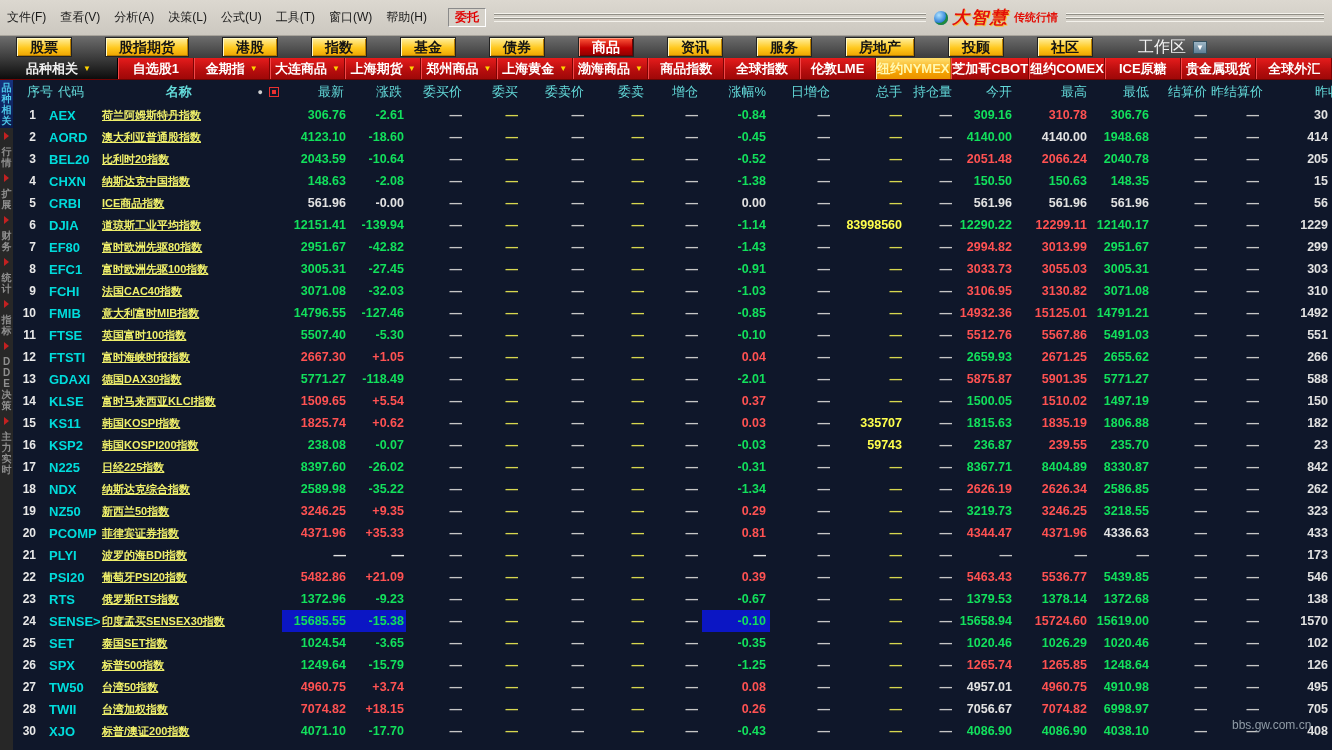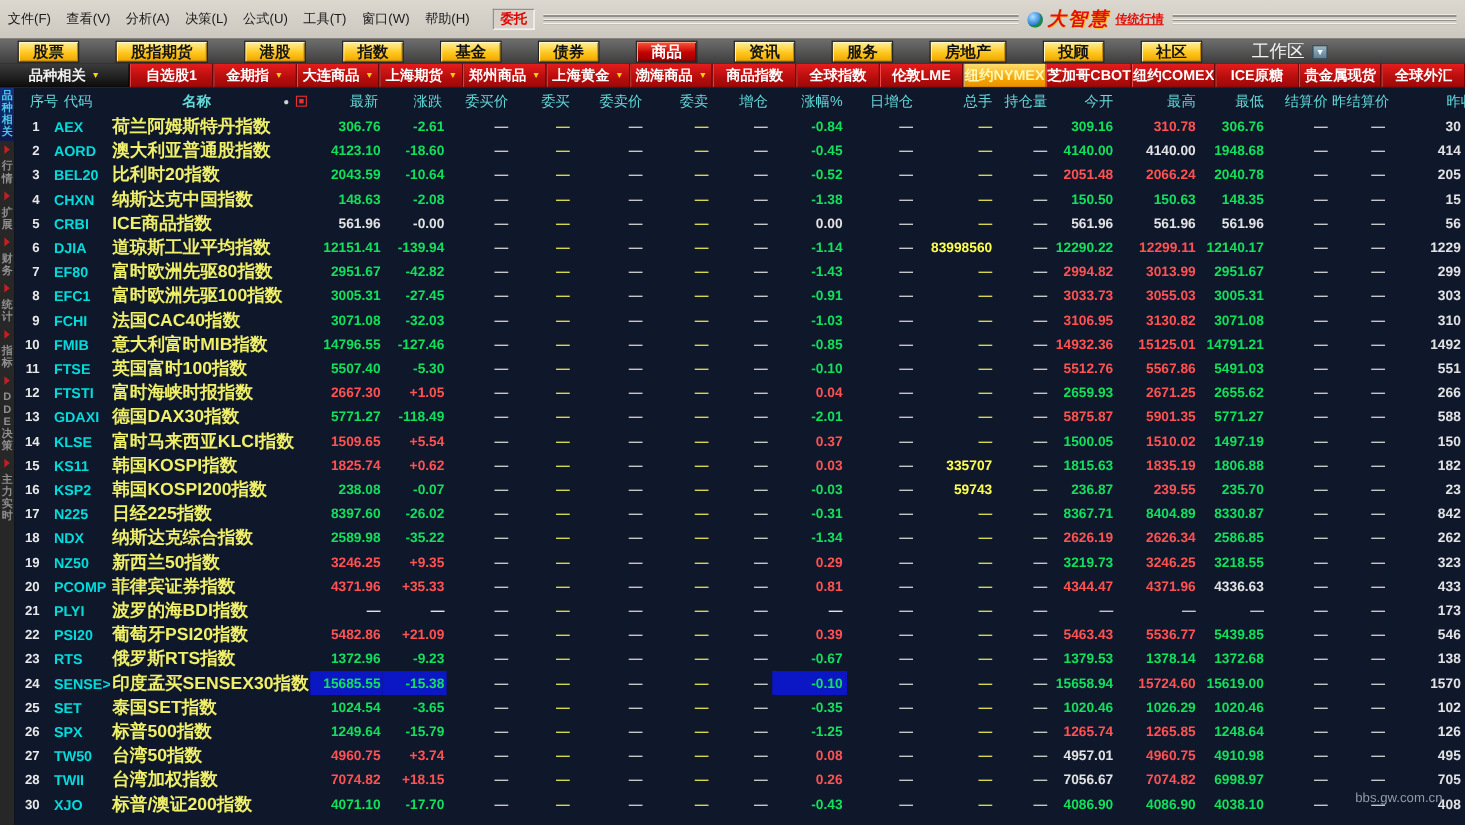--- a/index.html
+++ b/index.html
@@ -9,21 +9,21 @@
 
   
   .menubar { height:36px; background:linear-gradient(#dcd8d0,#ccc8c0); display:flex; align-items:center; border-bottom:1px solid #a8a49c; }
   .menu-item { font-size:12px; color:#1a1a1a; padding:0 7px; white-space:nowrap; cursor:default; }
   .trade-btn { margin-left:14px; font-size:12px; font-weight:bold; color:#e00000; padding:0 6px; border:1px solid; border-color:#8a8a8a #ffffff #ffffff #8a8a8a; background:#d6d2ca; white-space:nowrap; }
   .grip { flex:1; height:9px; margin:0 8px; background:repeating-linear-gradient(to bottom,#f4f2ec 0 1px,#918f87 1px 2px,rgba(0,0,0,0) 2px 4px); }
   .grip2 { width:258px; flex:none; }
   .logo { display:flex; align-items:center; white-space:nowrap; }
   .globe { width:14px; height:14px; border-radius:50%; background:radial-gradient(circle at 35% 30%,#aee2ff,#2e7fd8 55%,#0a3f92); box-shadow:inset -2px -2px 0 #1f8a3c; margin-right:4px; }
   .brand-name { font-size:17px; font-weight:bold; font-style:italic; color:#e31008; text-shadow:1px 1px 0 #f9c23c; letter-spacing:2px; }
-  .brand-tag { font-size:11px; font-weight:bold; color:#e31008; margin-left:5px;text-decoration:underline; }
+  .brand-tag { font-size:11px; font-weight:bold; color:#e31008; margin-left:5px; }
 
   
   .tabrow { height:22px; background:linear-gradient(#6d6d6d,#3c3c3c); display:flex; align-items:center; padding-left:16px; }
   .ptab-bar { display:flex; align-items:center;justify-content:space-between; }
   .ptab { height:20px; line-height:18px; padding:0 13px; margin-right:33px; font-size:14px; font-weight:bold; color:#141414; text-align:center; background:linear-gradient(#fff0a0,#ffc81e 55%,#eda400); border:1px solid #222; box-shadow:inset 1px 1px 0 #fff8c8, inset -1px -1px 0 #b97f00; cursor:default; white-space:nowrap; }
   .ptab-sel { background:linear-gradient(#ff5a3c,#c40000 55%,#8f0000); color:#fff; box-shadow:inset 1px 1px 0 #ff9a80, inset -1px -1px 0 #6e0000; }
   .workspace { display:flex; align-items:center; margin-left:12px; }
   .ws-label { color:#f2f2f2; font-size:16px; margin-right:7px; white-space:nowrap; }
   .ws-drop { width:14px; height:13px; background:linear-gradient(#9db6c6,#5e7e94); border:1px solid #33505e; color:#fff; font-size:8px; line-height:11px; text-align:center; }
 
@@ -54,21 +54,21 @@
   .hname-in { display:flex; align-items:center; height:100%; }
   .hname-t { flex:1; text-align:center;font-weight:bold; }
   .dot-ic { color:#cfcfcf; font-size:9px; margin-right:6px; }
   .flag-ic { width:10px; height:10px; border:1px solid #e83030; margin-right:3px; display:flex; align-items:center; justify-content:center; }
   .flag-ic i { display:block; width:4px; height:4px; background:#e83030; }
   th.hcut { overflow:hidden; }
   th.hcut span { margin-right:-13px; }
   td { height:22px; font-size:12.5px; font-weight:bold; white-space:nowrap; overflow:hidden; text-align:right; padding-right:4px; }
   td:nth-child(1) { text-align:right; padding-right:10px; font-size:12px; }
   td:nth-child(2) { text-align:left; padding-left:3px; font-size:13px; }
-  td:nth-child(3) { text-align:left; padding-left:2px; font-size:16px; }
+  td:nth-child(3) { text-align:left; padding-left:2px; font-size:11px;text-decoration:underline; }
   td:nth-child(4), td:nth-child(5) { padding-right:2px; }
   .up{color:#ff5252} .dn{color:#12e05c} .fl{color:#e2e2e2}
   .dw{color:#c6c6c6} .dy{color:#d6d64e} .vol{color:#ffff4d}
   .cd{color:#00dcdc} .nm{color:#efef6a} .sq{color:#e8e8e8}
   .sel{background:#0b16c4}
   .watermark { position:absolute; left:1232px; top:718px; font-size:12px; color:#8f9ba6; }
 </style>
 </head>
 <body>
 

